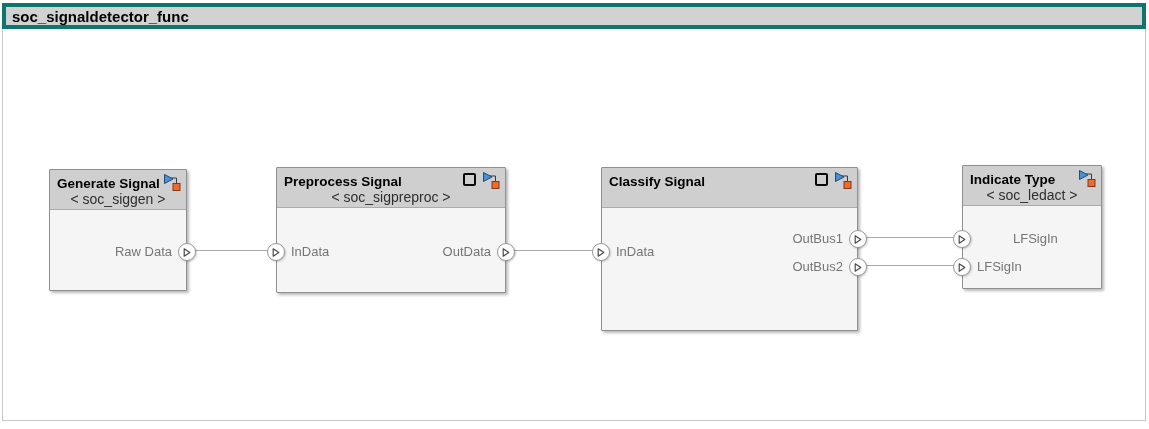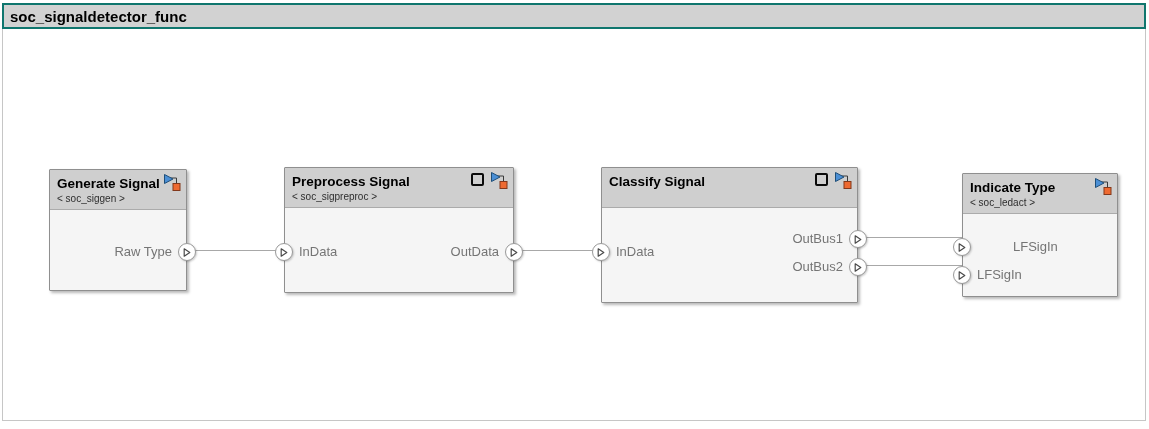--- a/index.html
+++ b/index.html
@@ -2,21 +2,21 @@
 <html><head>
 <meta charset="utf-8">
 <style>
   * { margin:0; padding:0; box-sizing:border-box; }
   body { background:#ffffff; font-family:"Liberation Sans", sans-serif; }
   .stage { position:relative; width:1149px; height:429px; background:#ffffff; overflow:hidden; }
 
   
   .titlebar {
     position:absolute; left:2px; top:3px; width:1144px; height:26px;
-    background:#d2d2d2; border:2px solid #0f766e;
+    background:#d2d2d2; border:4px solid #0f766e;
     display:flex; align-items:center; padding-left:6px;
   }
   .titlebar .title { font-size:15px; font-weight:bold; color:#000; }
 
   
   .canvas {
     position:absolute; left:2px; top:29px; width:1144px; height:392px;
     background:#ffffff; border:1px solid #c6c6c6; border-top:none;
   }
 
@@ -27,30 +27,30 @@
   #wire-3 { left:854px; top:208px; width:106px; }
   #wire-4 { left:854px; top:236px; width:106px; }
 
   
   .block {
     position:absolute; z-index:2;
     background:#f5f5f5; border:1px solid #8f8f8f; border-radius:1px;
     box-shadow:2px 2px 3px rgba(0,0,0,0.28);
   }
   #block-1 { left:46px;  top:140px; width:138px; height:122px; }
-  #block-2 { left:273px; top:138px; width:230px; height:126px;margin-left:8px; }
-  #block-3 { left:598px; top:138px; width:257px; height:136px; }
-  #block-4 { left:959px; top:144px; width:156px; height:124px; }
+  #block-2 { left:273px; top:138px; width:230px; height:126px; }
+  #block-3 { left:598px; top:138px; width:257px; height:164px; }
+  #block-4 { left:959px; top:136px; width:140px; height:124px; }
 
   .block-header {
     position:relative; height:40px; background:#cfcfcf;
     border-bottom:1px solid #ababab; padding:5px 7px 0 7px;
   }
   .block-title { font-size:13.5px; font-weight:bold; color:#000; line-height:17px; white-space:nowrap; }
-  .block-subtitle { font-size:10px; color:#2e2e2e; line-height:14px; white-space:nowrap; }
+  .block-subtitle { font-size:14px; color:#2e2e2e; line-height:14px; white-space:nowrap;text-align:center; }
 
   .badges { position:absolute; top:3px; right:3px; display:flex; align-items:flex-start; }
   .checkbox {
     width:13px; height:13px; border:2px solid #0a0a0a; border-radius:2px;
     background:transparent; margin-top:2px; margin-right:5px;
   }
   .model-badge { display:block; }
 
   
   .port {
@@ -99,21 +99,21 @@
         <div class="block-title">Generate Signal</div>
         <div class="block-subtitle">&lt; soc_siggen &gt;</div>
         <div class="badges">
           <svg class="model-badge" width="21" height="20" viewBox="0 0 21 20">
             <path d="M8 5 H14.5 V11" fill="none" stroke="#3a3a3a" stroke-width="1"></path>
             <polygon points="2.5,1.5 2.5,10.5 11,6" fill="#4b8fd5" stroke="#1e4e78" stroke-width="1"></polygon>
             <rect x="11" y="10.5" width="7" height="7" fill="#ee6a31" stroke="#83381b" stroke-width="1"></rect>
           </svg>
         </div>
       </div>
-      <span class="port-label right l-out-0">Raw Type</span>
+      <span class="port-label right l-out-0">Raw Data</span>
       <div class="port out p-out-0">
         <svg width="8" height="9" viewBox="0 0 8 9">
             <polygon points="1.2,0.8 1.2,8.2 6.8,4.5" fill="none" stroke="#4a4a4a" stroke-width="1.2" stroke-linejoin="round"></polygon>
           </svg>
       </div>
     </div>
 
     <div id="block-2" class="block">
       <div class="block-header">
         <div class="block-title">Preprocess Signal</div>

